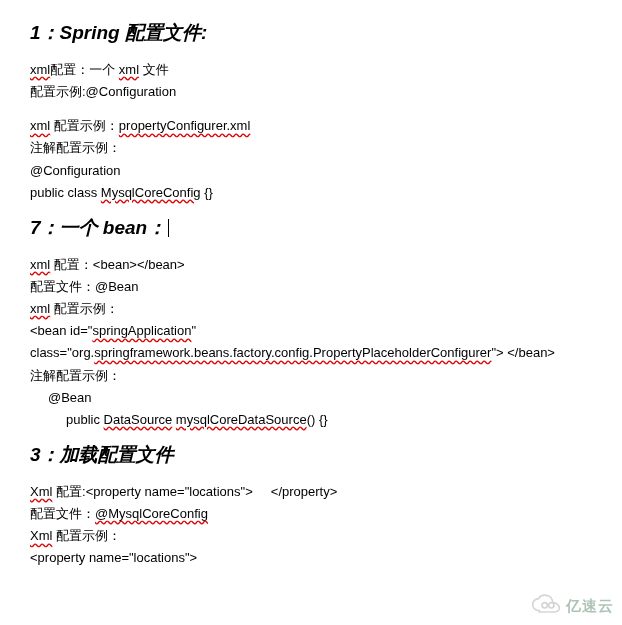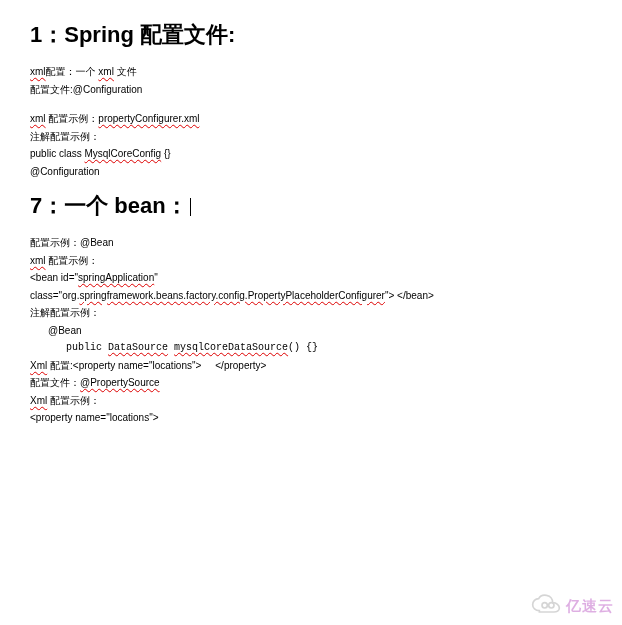--- a/index.html
+++ b/index.html
@@ -9,40 +9,41 @@
       width: 622px;
       height: 625px;
       position: relative;
       background: #fff;
       color: #000;
     }
     .content {
       padding: 8px 30px 0 30px;
     }
     h3 {
-      font-size: 22px;
+      font-size: 19px;
       font-weight: bold;
       margin: 12px 0 14px 0;
+      font-style: italic;
     }
     p {
-      font-size: 10px;
+      font-size: 13px;
       line-height: 1.55;
       margin: 2px 0;
     }
     .sp {
       height: 10px;
     }
     .u {
       text-decoration: underline;
       text-decoration-style: wavy;
       text-decoration-color: #d00;
       text-underline-offset: 2px;
     }
     .indent1 { padding-left: 18px; }
-    .indent2 { padding-left: 36px; font-family: Liberation Mono, monospace; }
+    .indent2 { padding-left: 36px; }
     .cursor {
       display: inline-block;
       width: 1px;
       height: 18px;
       background: #000;
       vertical-align: -3px;
       margin-left: 2px;
     }
     .watermark {
       position: absolute;
@@ -53,68 +54,72 @@
       gap: 4px;
       opacity: 0.35;
     }
     .watermark svg {
       width: 32px;
       height: 22px;
     }
     .watermark .wtext {
       font-size: 15px;
       font-weight: bold;
-      color: #a21caf;
+      color: #14532d;
       letter-spacing: 1px;
     }
   </style>
 </head>
 <body>
 
 <div class="content">
 
   <h3>1：Spring 配置文件:</h3>
   <p>
     <span class="u">xml</span><span>配置：一个 </span><span class="u">xml</span><span> 文件</span>
   </p>
-  <p>配置文件:@Configuration</p>
+  <p>配置示例:@Configuration</p>
   <div class="sp"></div>
   <p>
     <span class="u">xml</span><span> 配置示例：</span><span class="u">propertyConfigurer.xml</span>
   </p>
   <p>注解配置示例：</p>
+  <p>@Configuration</p>
   <p>
     <span>public class </span><span class="u">MysqlCoreConfig</span><span> {}</span>
   </p>
-  <p>@Configuration</p>
 
   <h3>
     <span>7：一个 bean：</span><span class="cursor"></span>
   </h3>
-  <p>配置示例：@Bean</p>
+  <p>
+    <span class="u">xml</span><span> 配置：</span><span>&lt;bean&gt;&lt;/bean&gt;</span>
+  </p>
+  <p>配置文件：@Bean</p>
   <p>
     <span class="u">xml</span><span> 配置示例：</span>
   </p>
   <p>
     <span>&lt;bean   id="</span><span class="u">springApplication</span><span>"</span>
   </p>
   <p>
     <span>class="org.</span><span class="u">springframework.beans.factory.config.PropertyPlaceholderConfigurer</span><span>"&gt;    &lt;/bean&gt;</span>
   </p>
   <p>注解配置示例：</p>
   <p class="indent1">@Bean</p>
   <p class="indent2">
     <span>public </span><span class="u">DataSource</span><span> </span><span class="u">mysqlCoreDataSource</span><span>() {}</span>
   </p>
 
+  <h3>3：加载配置文件</h3>
   <p>
     <span class="u">Xml</span><span> 配置:</span><span>&lt;property name="locations"&gt;</span>&nbsp;&nbsp;&nbsp;&nbsp;&nbsp;<span>&lt;/property&gt;</span>
   </p>
   <p>
-    <span>配置文件：</span><span class="u">@PropertySource</span>
+    <span>配置文件：</span><span class="u">@MysqlCoreConfig</span>
   </p>
   <p>
     <span class="u">Xml</span><span> 配置示例：</span>
   </p>
   <p>&lt;property name="locations"&gt;</p>
 
 </div>
 
 <div class="watermark">
   <span>

